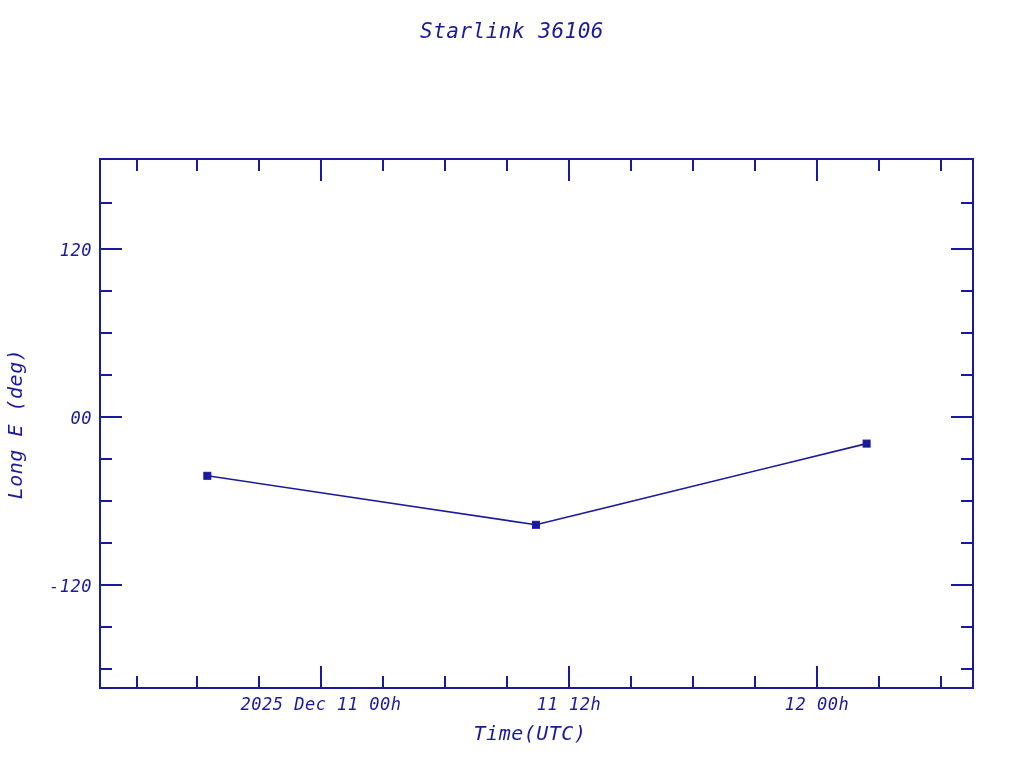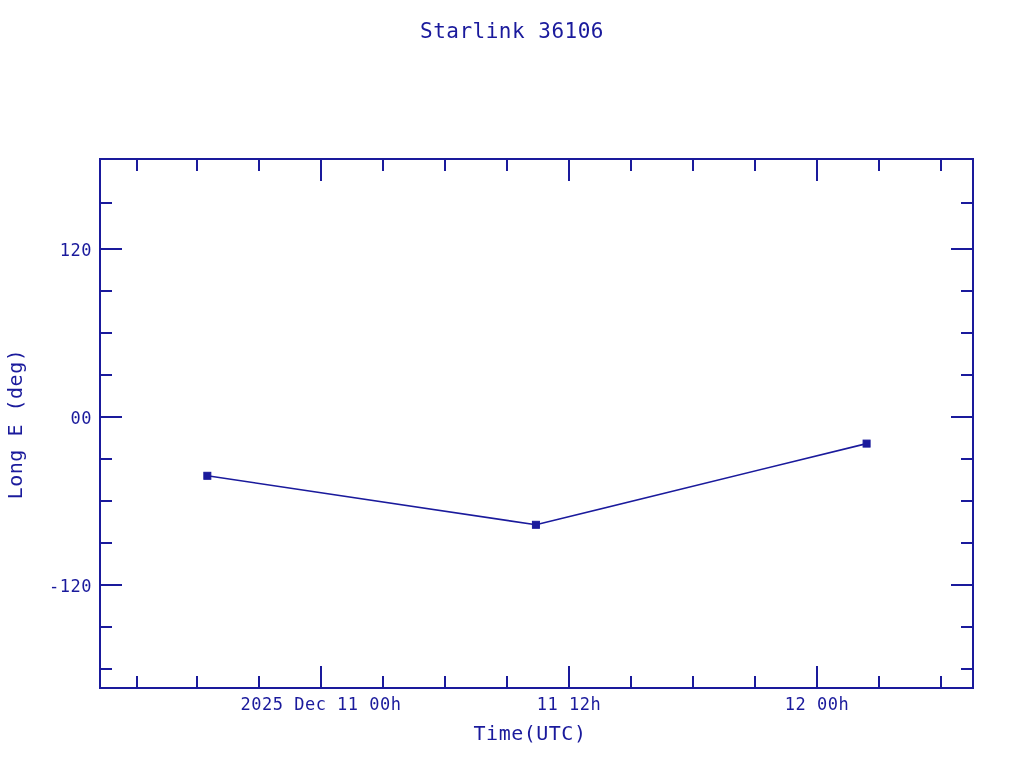--- a/index.html
+++ b/index.html
@@ -14,20 +14,21 @@
     position: relative;
     overflow: hidden;
     font-family: "DejaVu Sans Mono", "Liberation Mono", monospace;
   }
   #figure {
     position: absolute;
     left: 0;
     top: 0;
     width: 955px;
     height: 768px;
+    font-style: italic;
   }
   .chart-svg {
     display: block;
     width: 1024px;
     height: 768px;
   }
   text {
     font-family: "DejaVu Sans Mono", "Liberation Mono", monospace;
     fill: #1a1a9c;
     paint-order: stroke;

